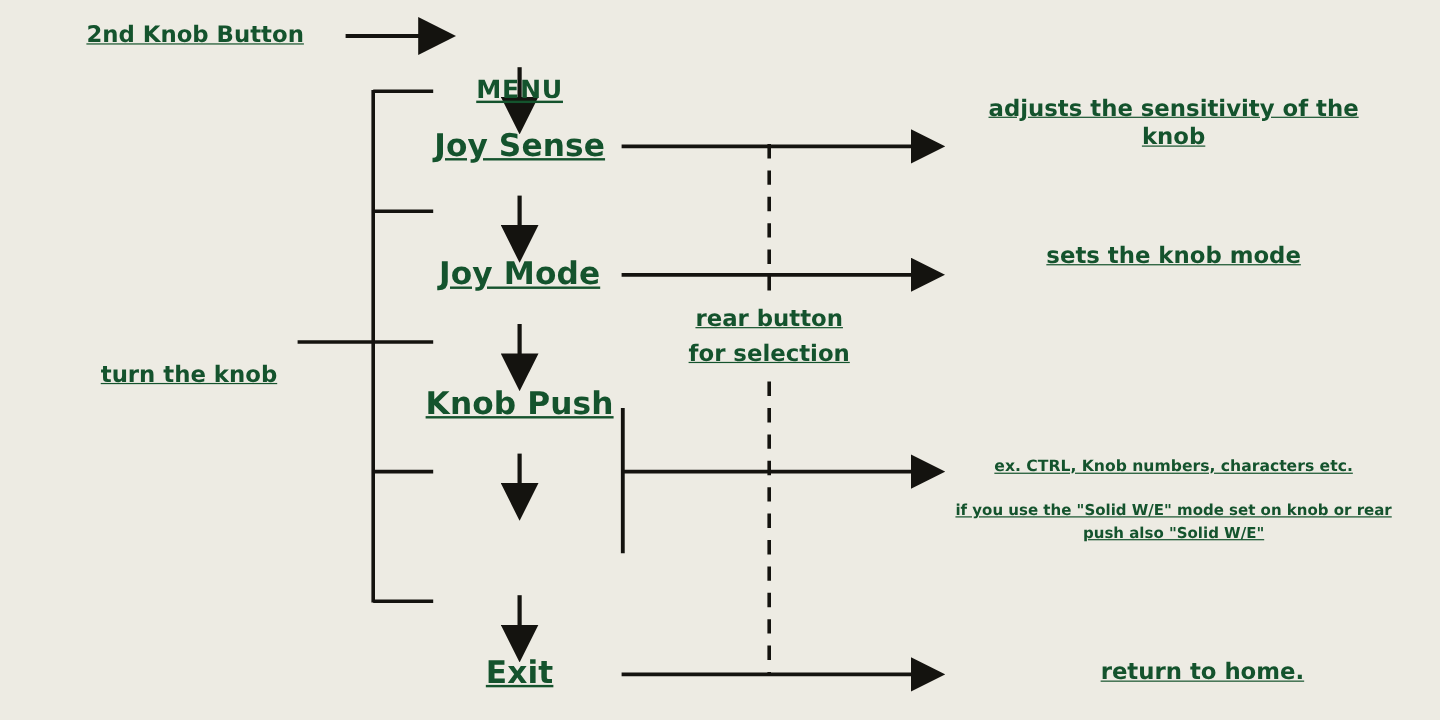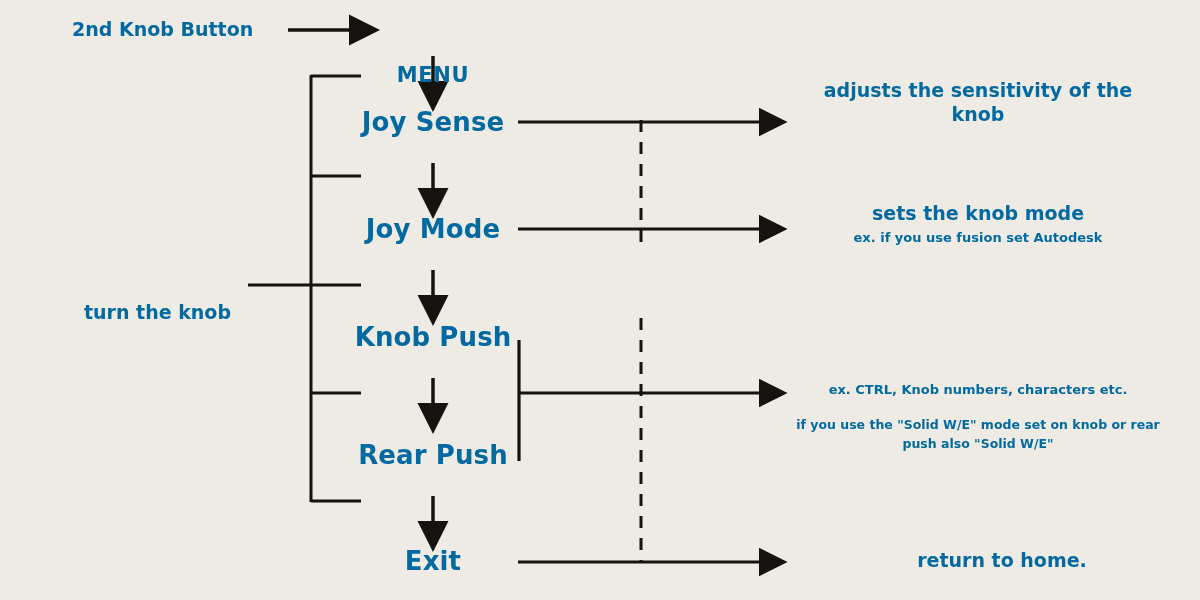--- a/index.html
+++ b/index.html
@@ -20,23 +20,24 @@
   }
   svg.lines {
     position: absolute;
     left: 0;
     top: 0;
     width: 1200px;
     height: 600px;
   }
   .lbl {
     position: absolute;
-    color: #0369a1;
+    color: #14532d;
     white-space: nowrap;
     line-height: 1.25;
+    text-decoration: underline;
   }
   
   .menu-item {
     font-size: 26px;
     font-weight: bold;
     letter-spacing: 0.1px;
     transform: translate(-50%, -50%);
     text-align: center;
   }
   .side-label {
@@ -152,32 +153,34 @@
   <div class="lbl menu-title" style="left:433px; top:30px;">MENU</div>
 
   <div class="lbl side-label right-anchor" style="left:231px; top:285px;margin-top:28px;">turn the knob</div>
 
   <div class="lbl menu-item" style="left:433px; top:122px;">Joy Sense</div>
 
   <div class="lbl menu-item" style="left:433px; top:229px;">Joy Mode</div>
 
   <div class="lbl menu-item" style="left:433px; top:337px;">Knob Push</div>
 
-  <div class="lbl menu-item" style="left:433px; top:455px;">Rear Push</div>
 
   <div class="lbl menu-item" style="left:433px; top:561px;">Exit</div>
 
+  <div class="lbl selection-note" style="left:641px; top:281px;">
+    <div>rear button</div>
+    <div>for selection</div>
+  </div>
 
   <div class="lbl desc" style="left:978px; top:214px;">sets the knob mode</div>
 
   <div class="lbl desc" style="left:978px; top:103px;">
     <div>adjusts the sensitivity of the</div>
     <div>knob</div>
   </div>
-  <div class="lbl desc-sub" style="left:978px; top:238px;">ex. if you use fusion set Autodesk</div>
 
   <div class="lbl desc-sub" style="left:978px; top:390px;">ex. CTRL, Knob numbers, characters etc.</div>
   <div class="lbl desc-note" style="left:978px; top:435px;">
     <div>if you use the "Solid W/E" mode set on knob or rear</div>
     <div>push also "Solid W/E"</div>
   </div>
 
   <div class="lbl desc" style="left:978px; top:561px;margin-left:24px;">return to home.</div>
 
 </div>

